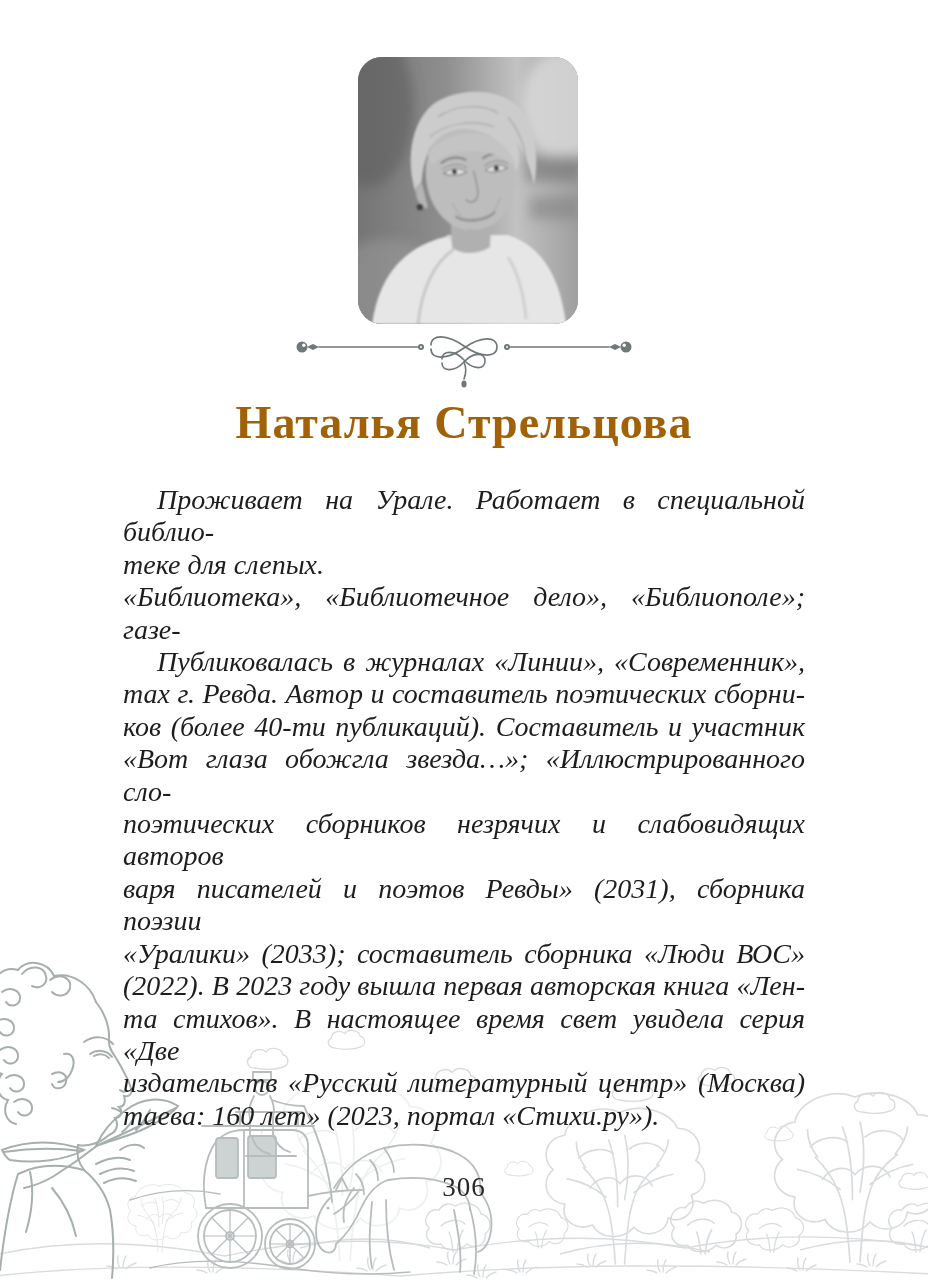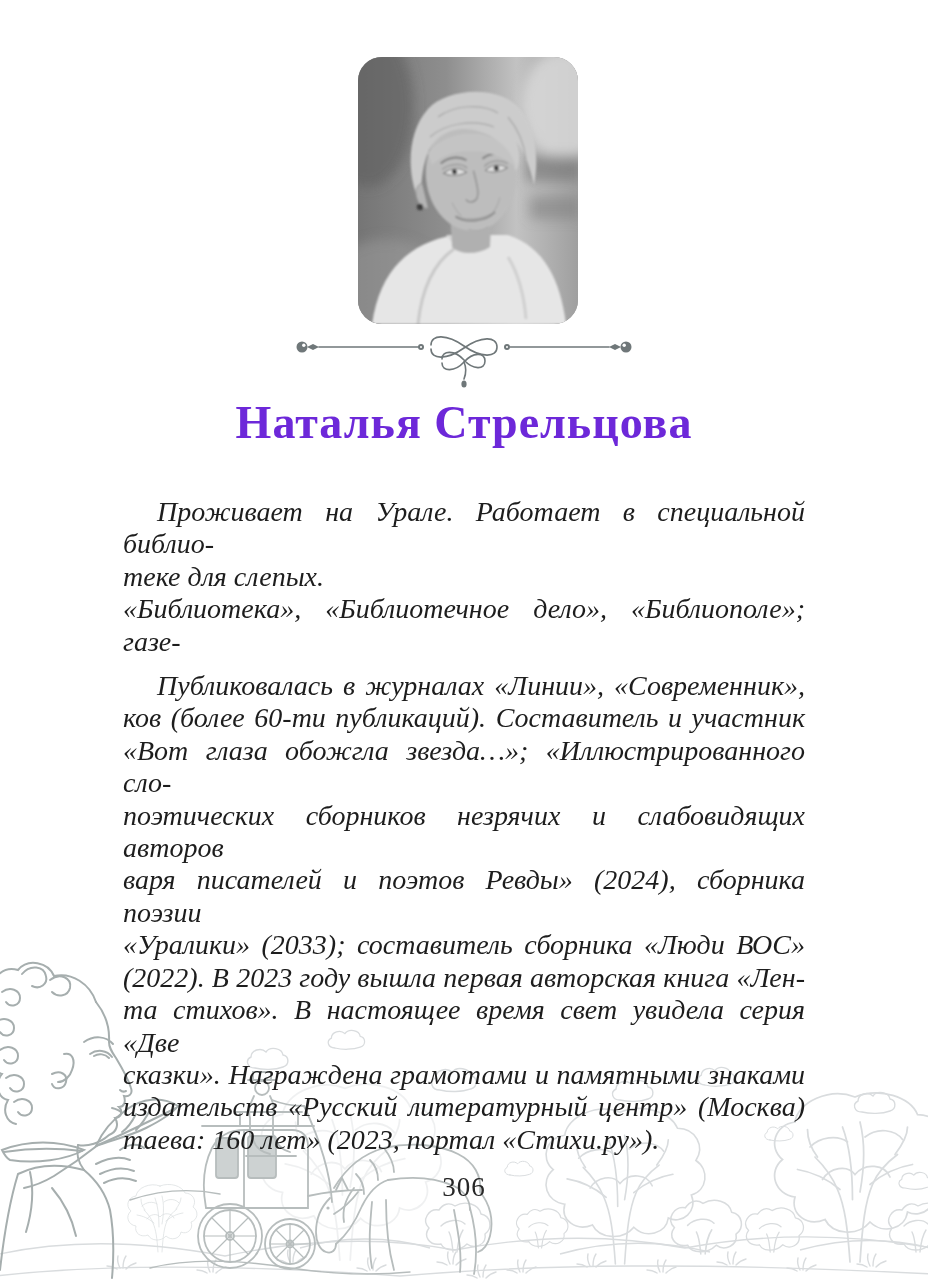--- a/index.html
+++ b/index.html
@@ -14,29 +14,29 @@
     border-radius:24px; overflow:hidden; background:#9a9a9a;
   }
   .photo svg { display:block; width:100%; height:100%; }
   
   .divider { position:absolute; left:292px; top:331px; width:344px; height:64px; }
   .divider svg { display:block; width:100%; height:100%; }
   
   .title {
     position:absolute; left:0; top:394px; width:100%;
     text-align:center; font-size:46px; font-weight:bold;
-    letter-spacing:1px; color:#6d28d9; line-height:58px;
+    letter-spacing:1px; color:#a16207; line-height:58px;
   }
   
   .bio {
     position:absolute; left:123px; top:484px; width:682px; z-index:2;
     font-style:italic; font-size:28px; line-height:32.4px; color:#1d1d1d;
   }
   .bio .line { text-align:justify; text-align-last:justify; }
-  .bio .line.indent { text-indent:34px;margin-top:12px; }
+  .bio .line.indent { text-indent:34px; }
   .bio .line.last { text-align-last:left; }
   
   .bottom-art { position:absolute; left:0; top:950px; width:928px; height:330px; z-index:1; }
   .bottom-art svg { display:block; width:100%; height:100%; }
   
   .page-number {
     position:absolute; left:0; top:1172px; width:100%; z-index:3;
     text-align:center; font-size:27px; color:#272727; letter-spacing:1px;
   }
 </style>
@@ -125,28 +125,28 @@
     </svg>
   </div>
 
   <div class="title">Наталья Стрельцова</div>
 
   <div class="bio">
       <div class="line indent">Проживает на Урале. Работает в специальной библио-</div>
       <div class="line last">теке для слепых.</div>
       <div class="line">«Библиотека», «Библиотечное дело», «Библиополе»; газе-</div>
       <div class="line indent">Публиковалась в журналах «Линии», «Современник»,</div>
-      <div class="line">ков (более 60-ти публикаций). Составитель и участник</div>
+      <div class="line">тах г. Ревда. Автор и составитель поэтических сборни-</div>
+      <div class="line">ков (более 40-ти публикаций). Составитель и участник</div>
       <div class="line">«Вот глаза обожгла звезда…»; «Иллюстрированного сло-</div>
       <div class="line">поэтических сборников незрячих и слабовидящих авторов</div>
-      <div class="line">варя писателей и поэтов Ревды» (2024), сборника поэзии</div>
+      <div class="line">варя писателей и поэтов Ревды» (2031), сборника поэзии</div>
       <div class="line">«Уралики» (2033); составитель сборника «Люди ВОС»</div>
       <div class="line">(2022). В 2023 году вышла первая авторская книга «Лен-</div>
       <div class="line">та стихов». В настоящее время свет увидела серия «Две</div>
-      <div class="line">сказки». Награждена грамотами и памятными знаками</div>
       <div class="line">издательств «Русский литературный центр» (Москва)</div>
       <div class="line last">таева: 160 лет» (2023, портал «Стихи.ру»).</div>
     </div>
 
   <div class="bottom-art">
     <svg viewBox="0 0 928 330">
       <defs>
         <g id="tree" fill="none" stroke-linecap="round">
           <path d="M -4,0 C -6,-28 -8,-44 -14,-58 C -18,-68 -24,-76 -32,-84"></path>
           <path d="M 4,0 C 6,-30 8,-48 14,-62 C 18,-72 26,-80 34,-86"></path>

